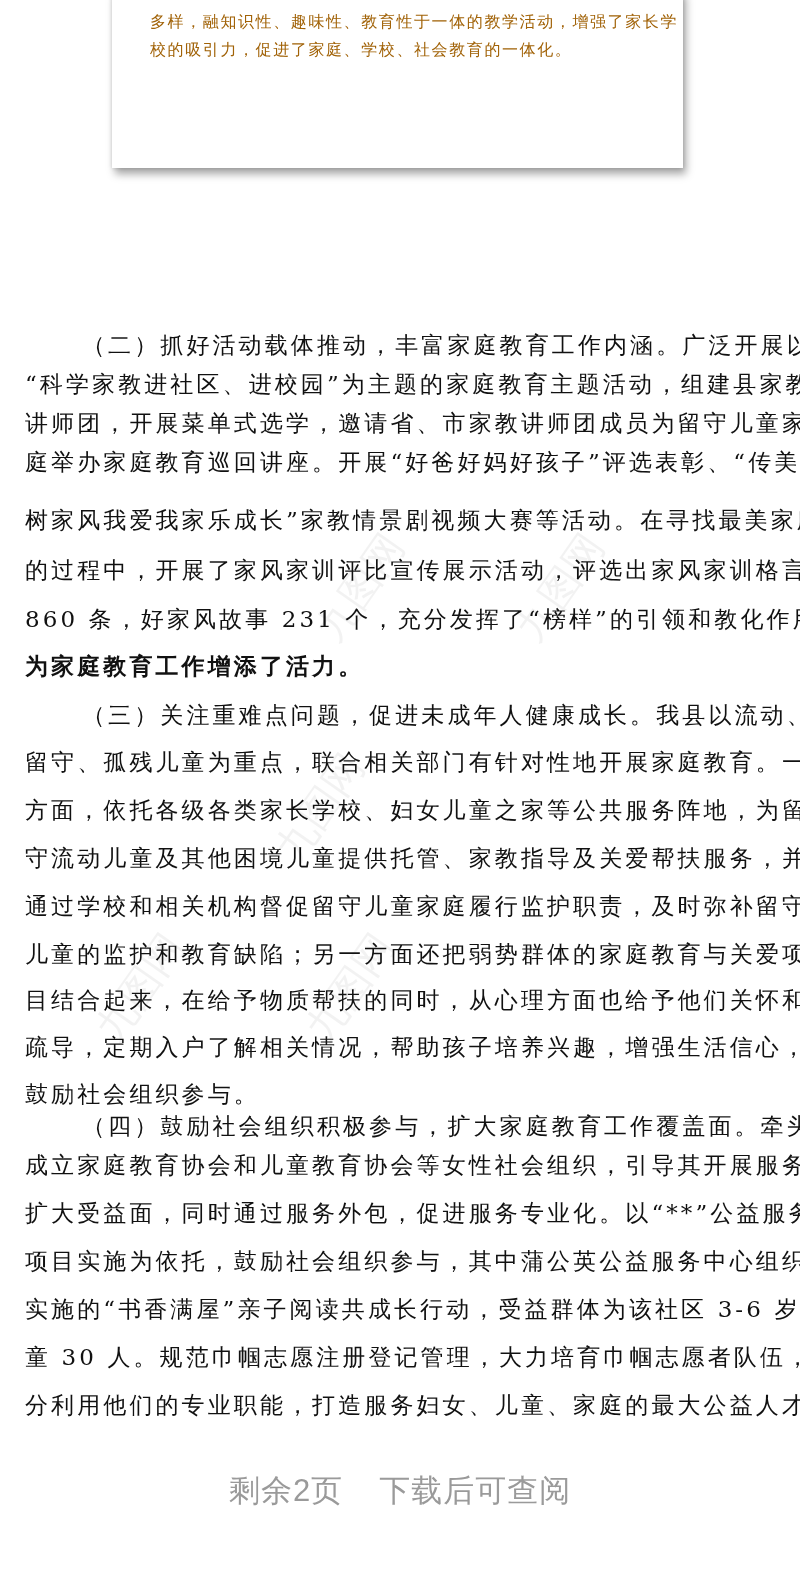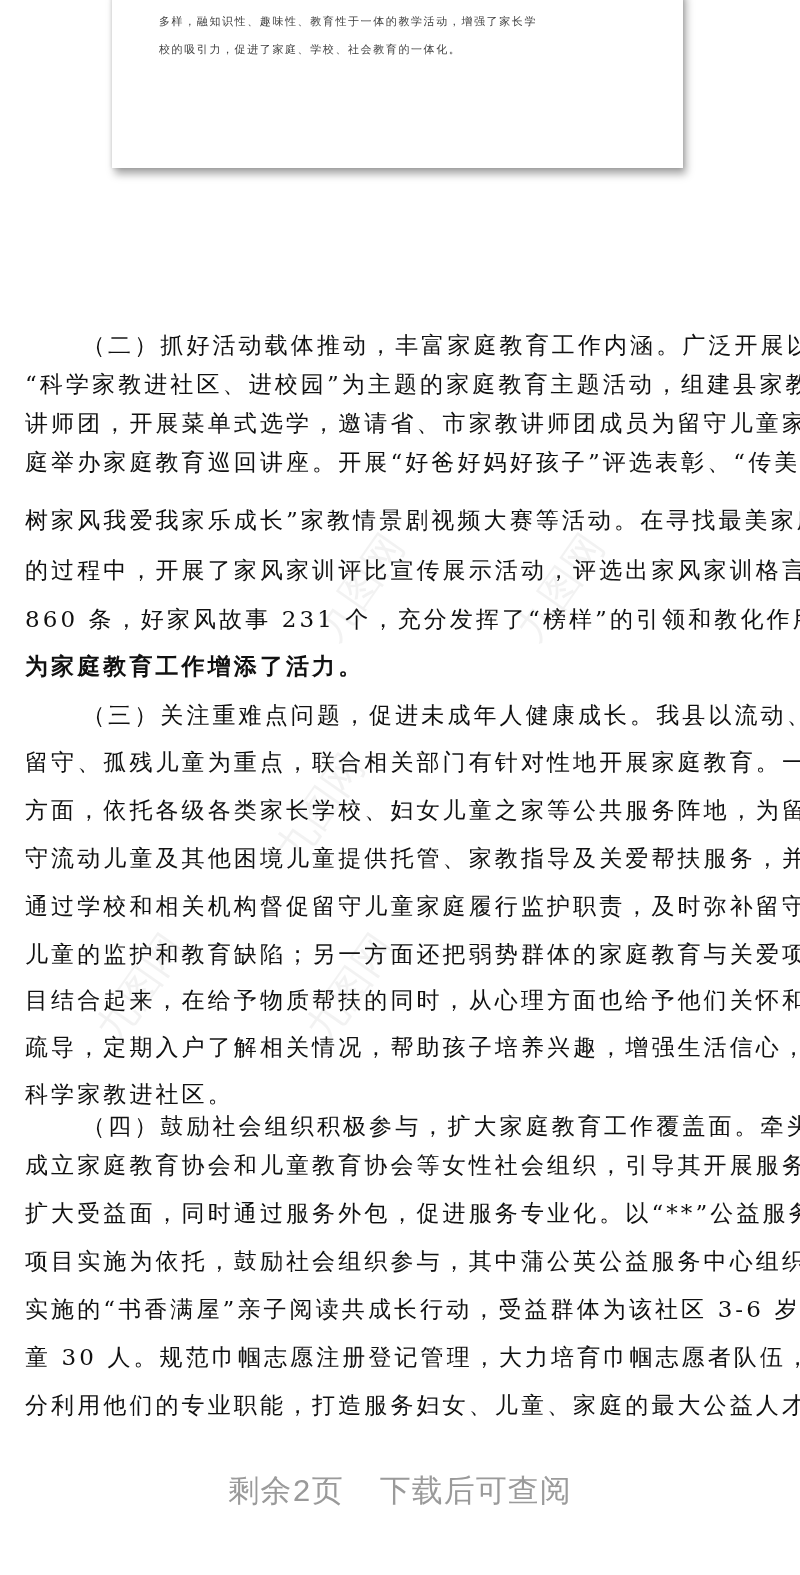--- a/index.html
+++ b/index.html
@@ -19,25 +19,25 @@
       position: absolute;
       left: 112px;
       top: -10px;
       width: 571px;
       height: 178px;
       background: #ffffff;
       box-shadow: 3px 6px 8px rgba(0,0,0,0.35), 0 0 4px rgba(0,0,0,0.15);
     }
     .card-line {
       position: absolute;
-      left: 47px;
-      font-size: 11px;
+      left: 38px;
+      font-size: 16px;
       letter-spacing: 1.6px;
       white-space: nowrap;
-      color: #404040;
+      color: #a16207;
       line-height: 20px;
     }
     .body-text {
       position: absolute;
       left: 0;
       top: 0;
       width: 800px;
     }
     .line {
       position: absolute;
@@ -48,21 +48,21 @@
       line-height: 30px;
       color: #111;
     }
     .line.indent { left: 82px; }
     .footer-note {
       position: absolute;
       left: 0;
       width: 800px;
       top: 1470px;
       text-align: center;
-      font-family: Liberation Mono, monospace;
+      font-family: Liberation Sans, sans-serif;
       font-size: 31px;
       color: #9a9a9a;
       letter-spacing: 1px;
     }
     .footer-note .gap { display: inline-block; width: 36px; }
     .watermark {
       position: absolute;
       font-family: "DejaVu Sans", sans-serif;
       font-size: 40px;
       color: rgba(0,0,0,0.05);
@@ -100,21 +100,21 @@
 
   <div>
     <div class="line indent" style="top:700px;">（三）关注重难点问题，促进未成年人健康成长。我县以流动、</div>
     <div class="line" style="top:747px;">留守、孤残儿童为重点，联合相关部门有针对性地开展家庭教育。一</div>
     <div class="line" style="top:795px;">方面，依托各级各类家长学校、妇女儿童之家等公共服务阵地，为留</div>
     <div class="line" style="top:843px;">守流动儿童及其他困境儿童提供托管、家教指导及关爱帮扶服务，并</div>
     <div class="line" style="top:891px;">通过学校和相关机构督促留守儿童家庭履行监护职责，及时弥补留守</div>
     <div class="line" style="top:939px;">儿童的监护和教育缺陷；另一方面还把弱势群体的家庭教育与关爱项</div>
     <div class="line" style="top:985px;">目结合起来，在给予物质帮扶的同时，从心理方面也给予他们关怀和</div>
     <div class="line" style="top:1032px;">疏导，定期入户了解相关情况，帮助孩子培养兴趣，增强生活信心，</div>
-    <div class="line" style="top:1079px;">科学家教进社区。</div>
+    <div class="line" style="top:1079px;">鼓励社会组织参与。</div>
   </div>
 
   <div>
     <div class="line indent" style="top:1111px;">（四）鼓励社会组织积极参与，扩大家庭教育工作覆盖面。牵头</div>
     <div class="line" style="top:1150px;">成立家庭教育协会和儿童教育协会等女性社会组织，引导其开展服务，</div>
     <div class="line" style="top:1198px;">扩大受益面，同时通过服务外包，促进服务专业化。以“**”公益服务</div>
     <div class="line" style="top:1246px;">项目实施为依托，鼓励社会组织参与，其中蒲公英公益服务中心组织</div>
     <div class="line" style="top:1294px;">实施的“书香满屋”亲子阅读共成长行动，受益群体为该社区 3-6 岁儿</div>
     <div class="line" style="top:1342px;">童 30 人。规范巾帼志愿注册登记管理，大力培育巾帼志愿者队伍，充</div>
     <div class="line" style="top:1390px;">分利用他们的专业职能，打造服务妇女、儿童、家庭的最大公益人才</div>

